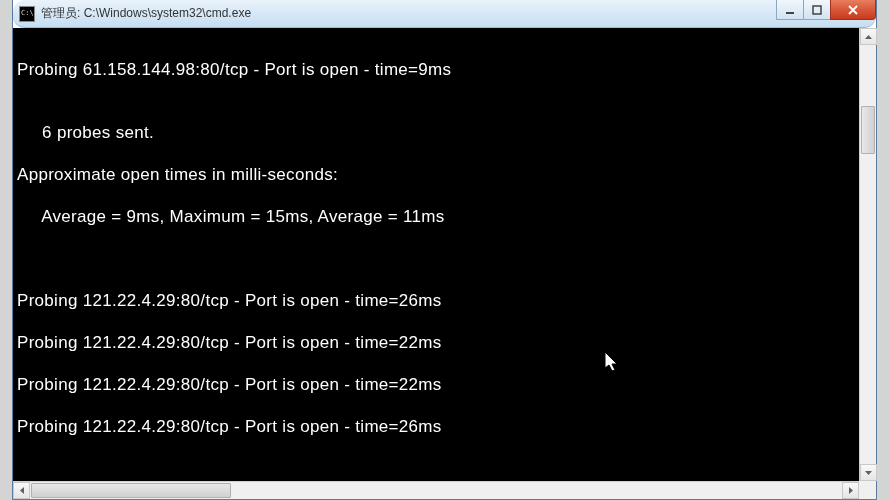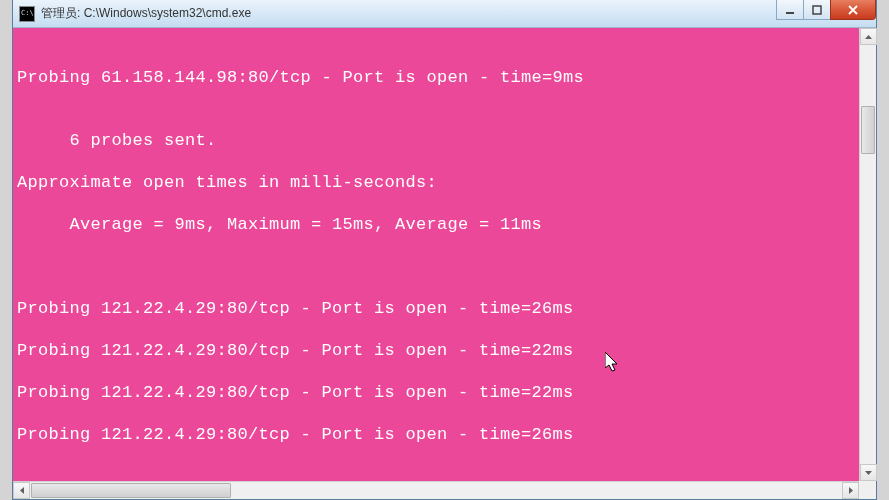--- a/index.html
+++ b/index.html
@@ -24,20 +24,21 @@
     flex-direction: column;
   }
   .titlebar {
     height: 28px;
     background: linear-gradient(to bottom, #eaf3fb 0%, #d7e8f7 50%, #c5ddf1 100%);
     border-bottom: 1px solid #9db6ce;
     display: flex;
     align-items: center;
     padding-left: 6px;
     position: relative;
+    border-radius: 12px;
   }
   .titlebar-icon {
     width: 16px;
     height: 16px;
     background: #000;
     border: 1px solid #888;
     margin-right: 6px;
     position: relative;
   }
   .titlebar-icon::before {
@@ -73,26 +74,26 @@
   }
   .win-btn.close {
     width: 46px;
     background: linear-gradient(to bottom, #e67e5e 0%, #d9583a 50%, #c73a1d 100%);
     border-color: #a03020;
     border-bottom-right-radius: 4px;
   }
   .win-btn svg { display: block; }
   .terminal {
     flex: 1;
-    background: #ec4899;
+    background: #000000;
     color: #fff;
-    font-family: Liberation Mono, monospace;
+    font-family: Liberation Sans, sans-serif;
     font-size: 17px;
     line-height: 21px;
-    padding: 18px 4px;
+    padding: 10px 4px;
     white-space: pre;
     position: relative;
     overflow: hidden;
     letter-spacing: 0.3px;
   }
   .terminal-line { display: block; }
   .redacted {
     display: inline-block;
     width: 130px;
     height: 14px;

